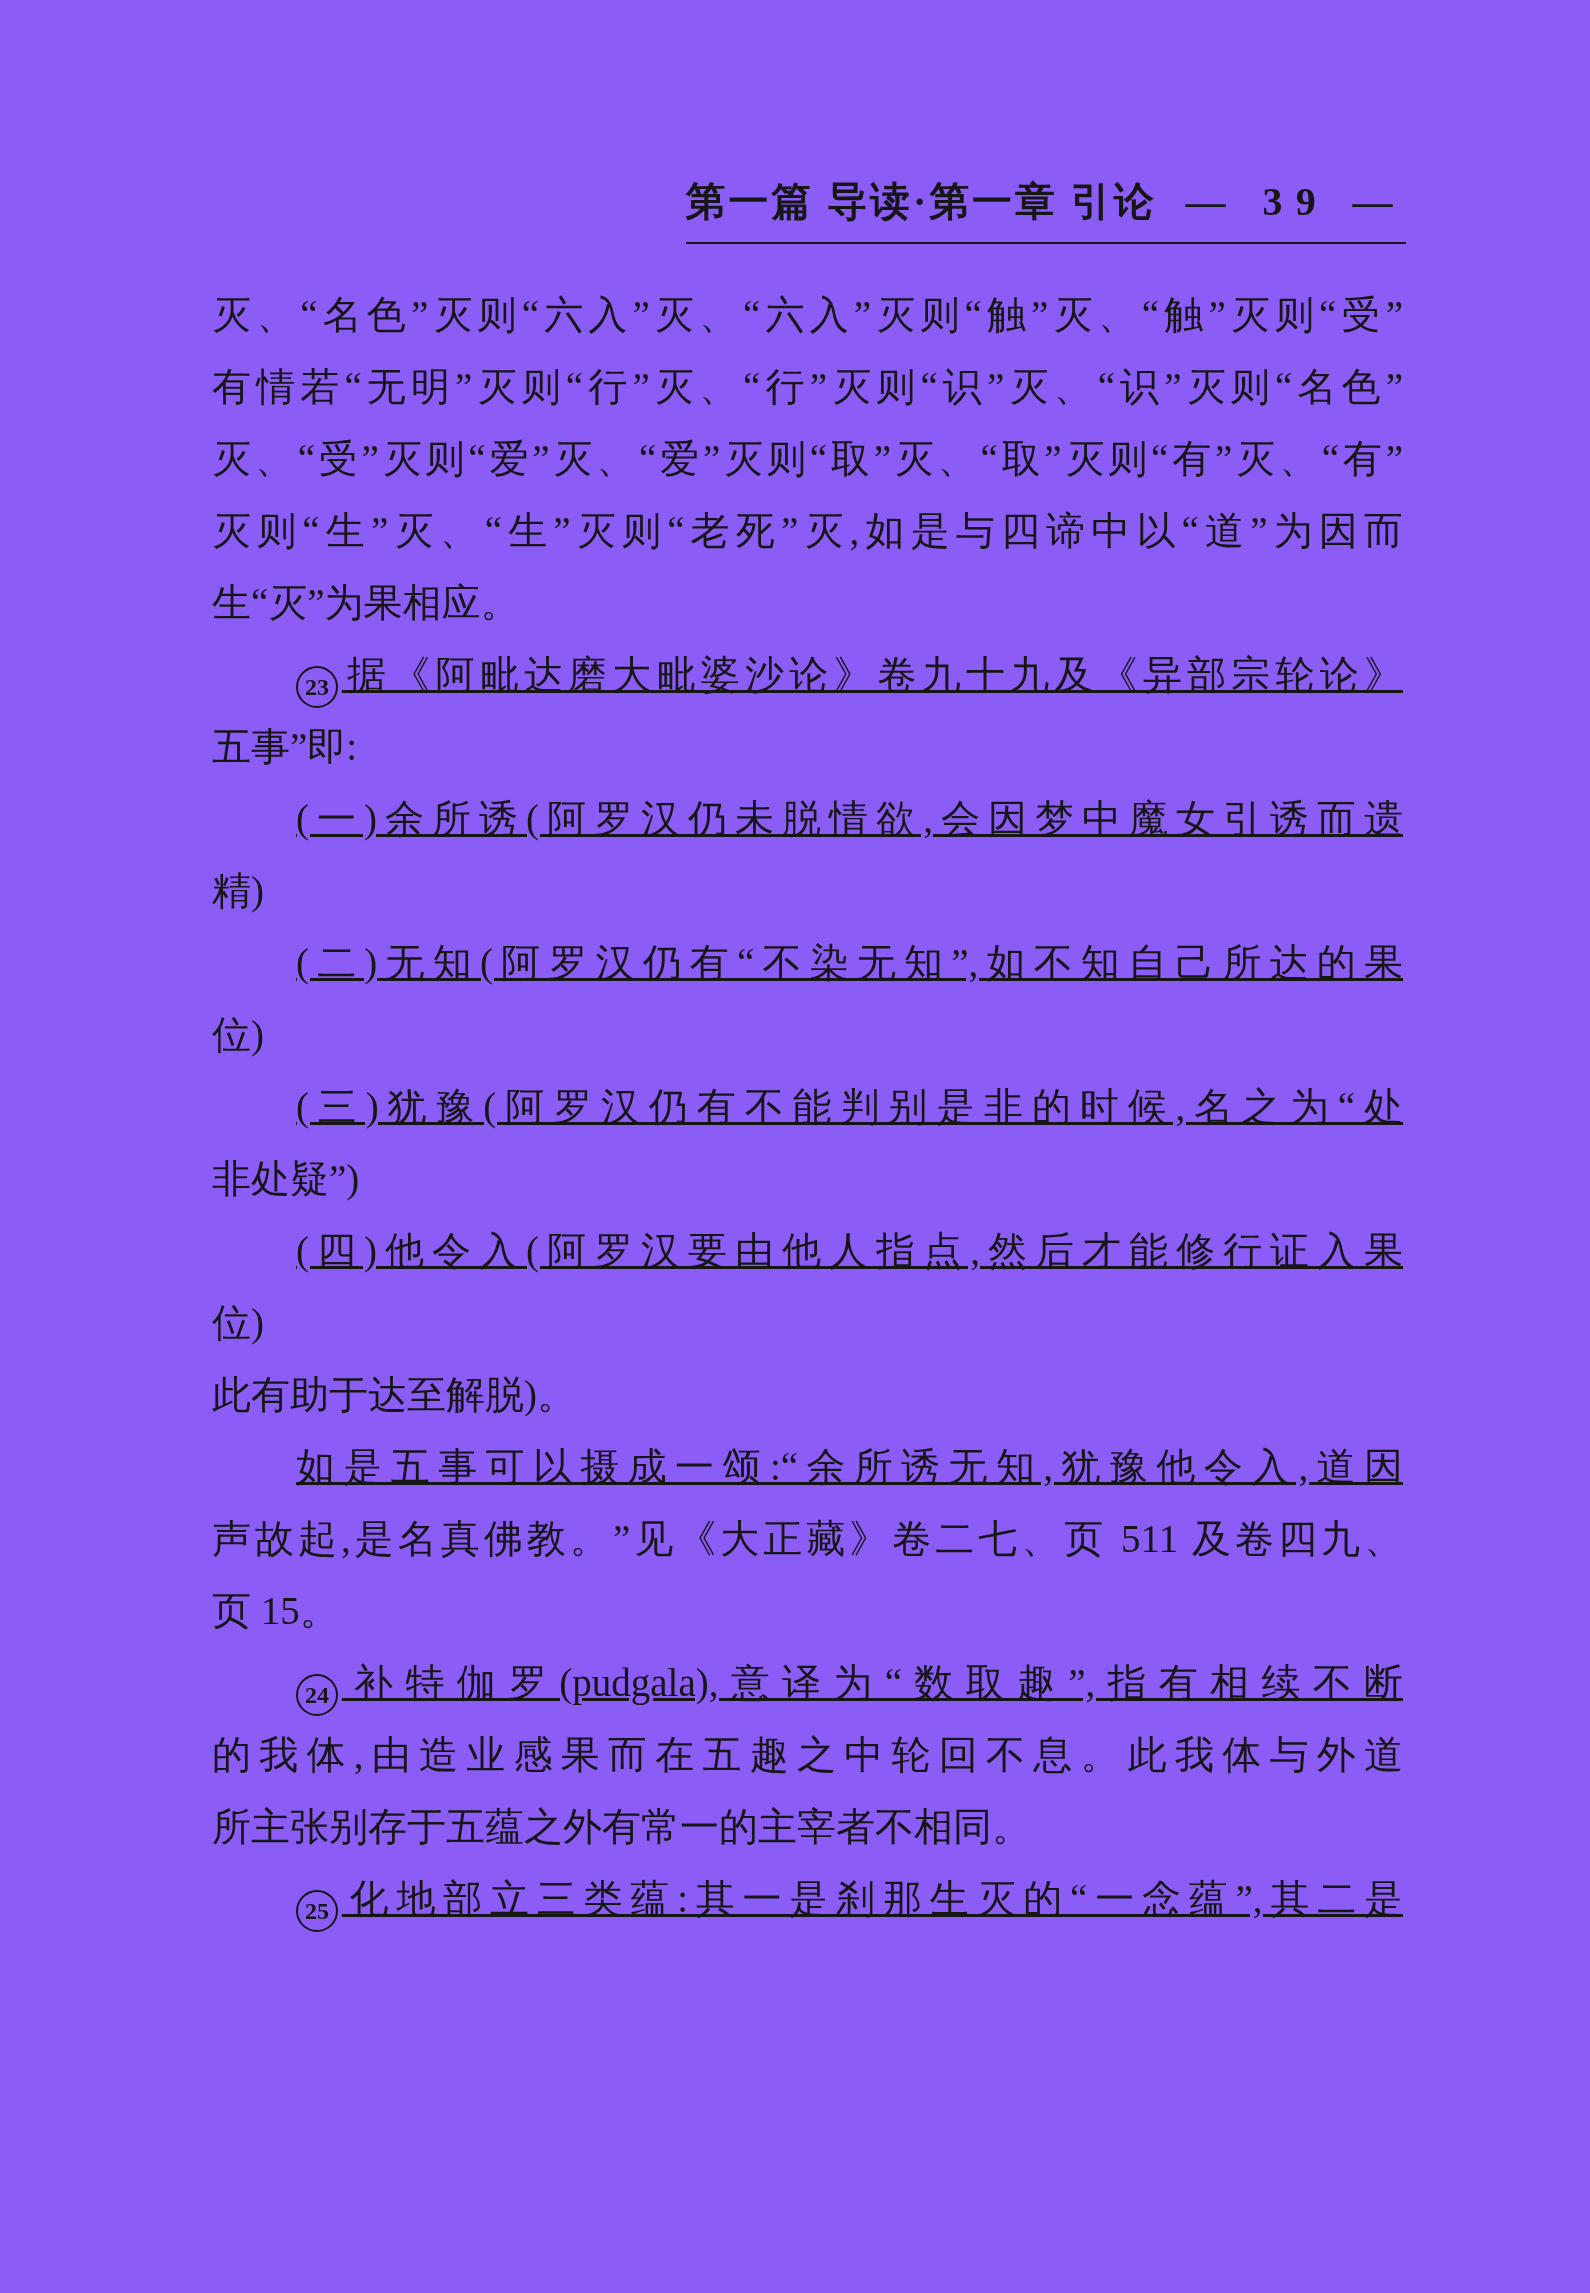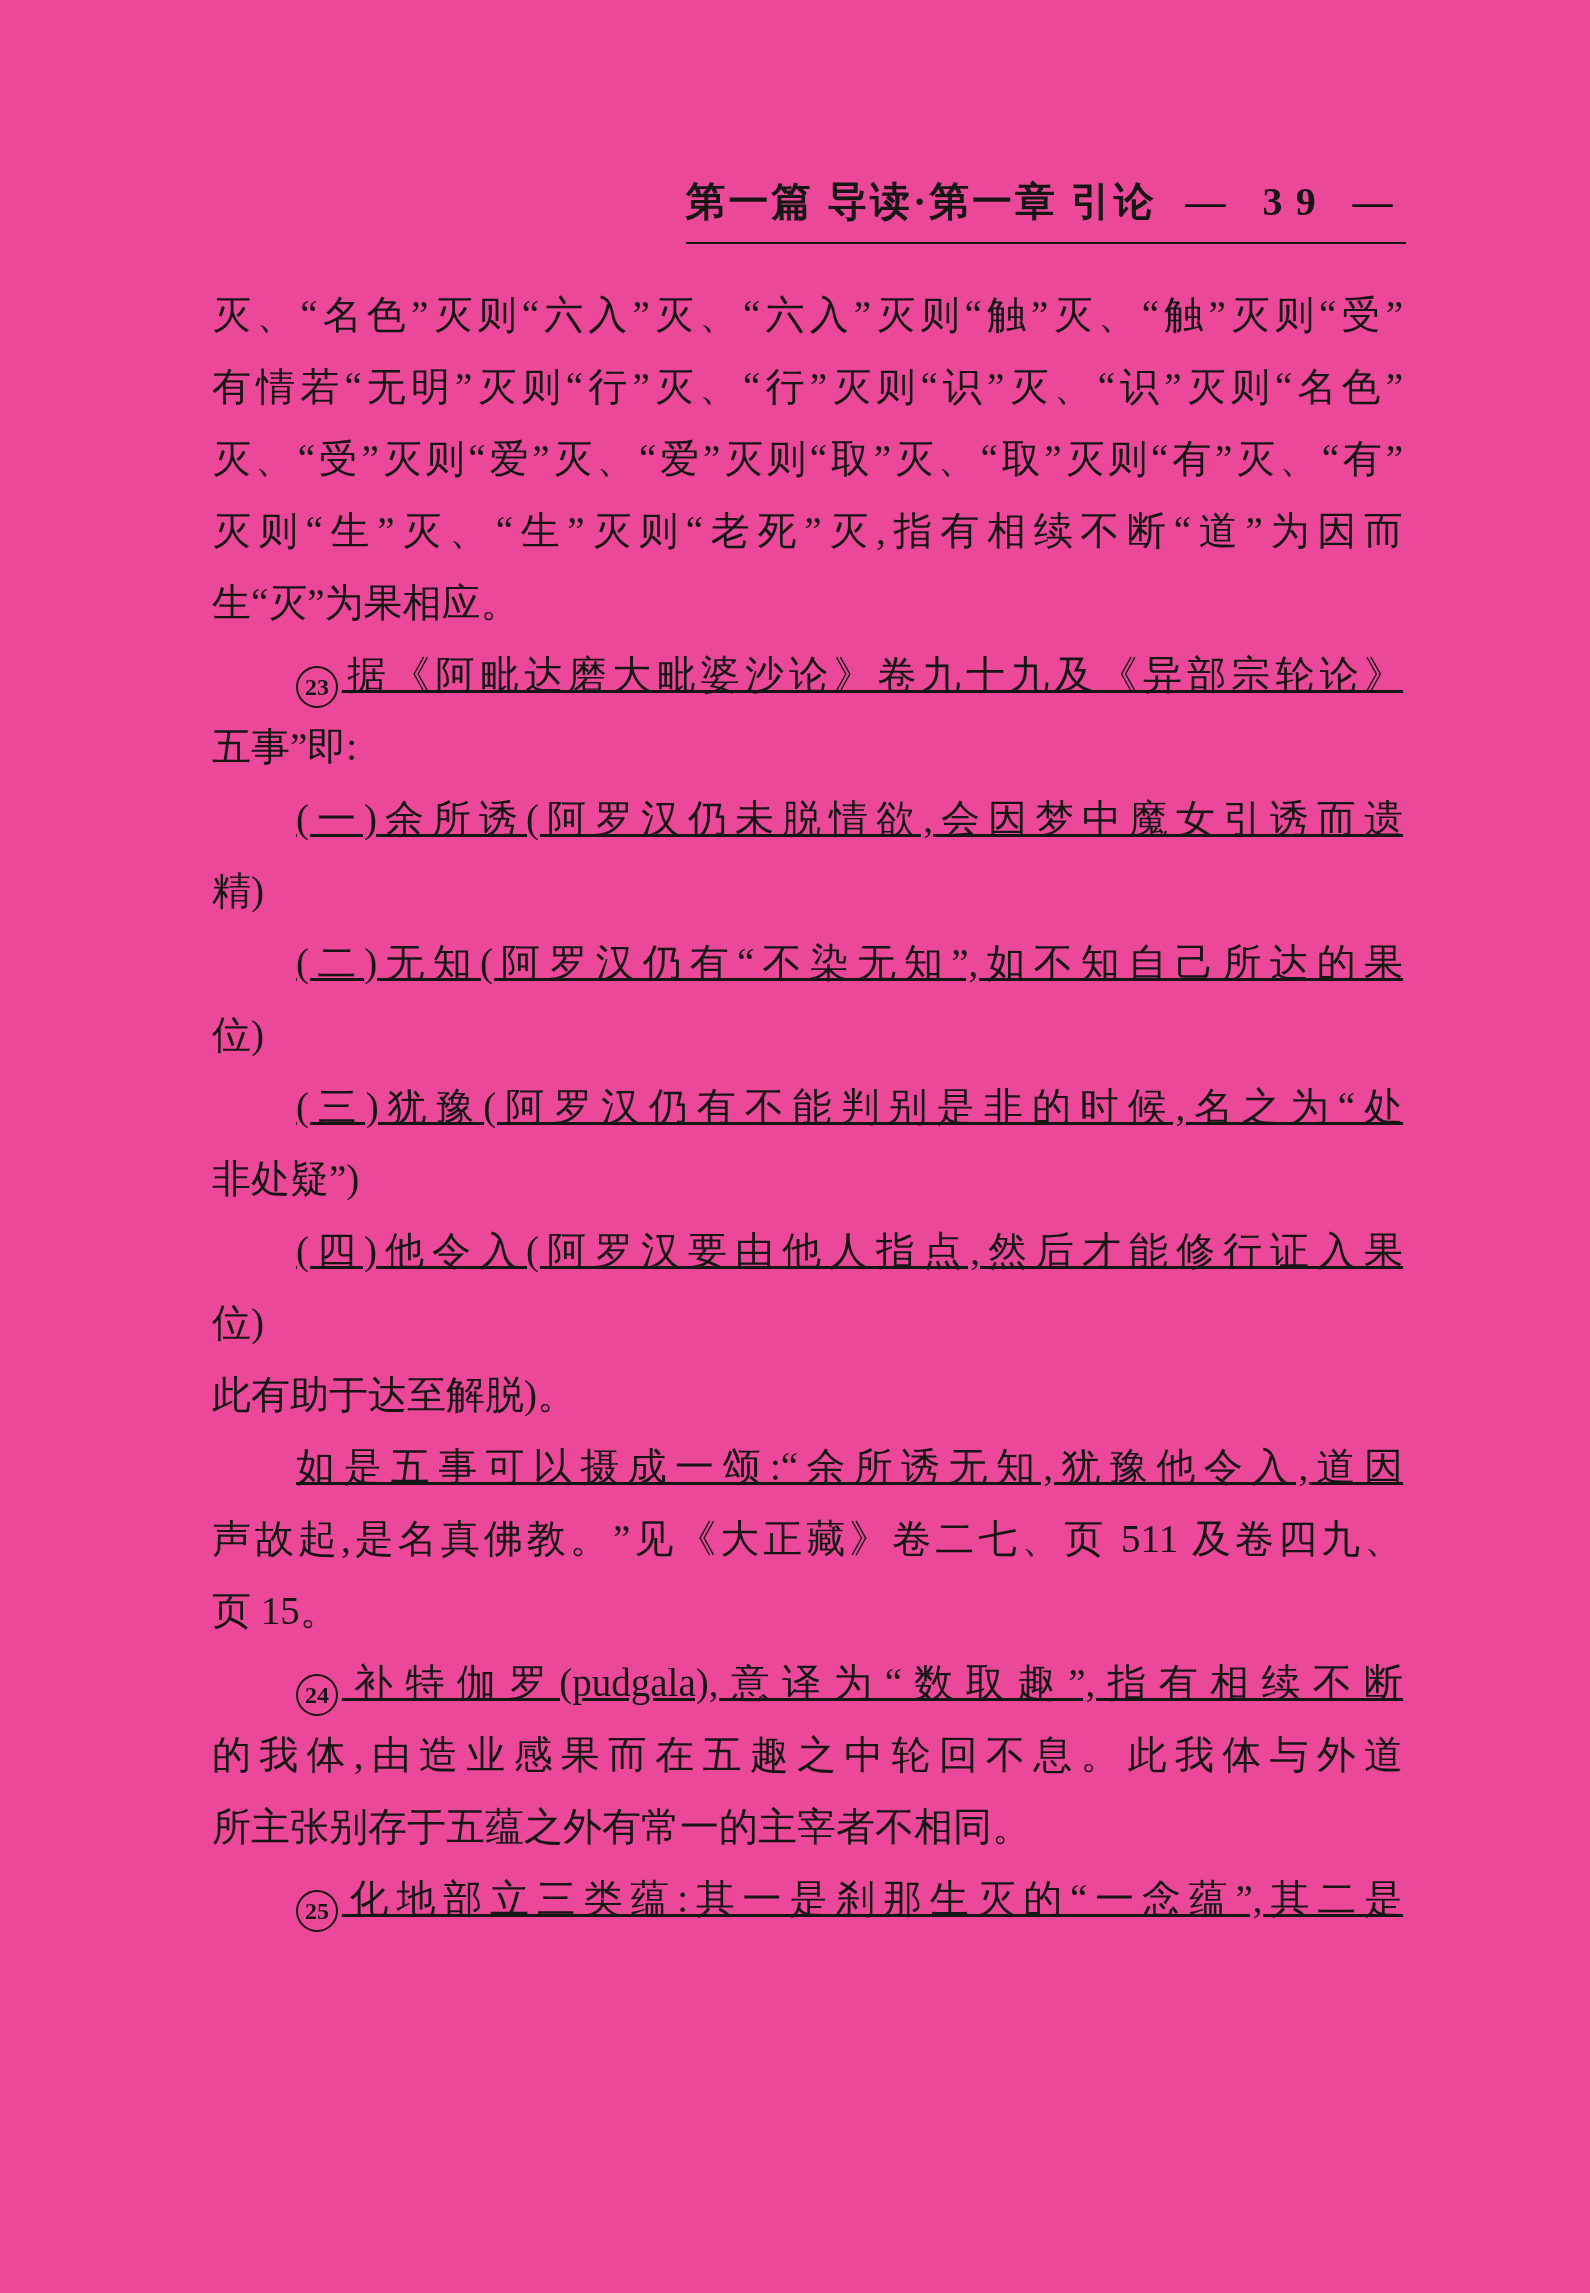--- a/index.html
+++ b/index.html
@@ -4,21 +4,21 @@
 <style>
   html, body {
     margin: 0;
     padding: 0;
     background: #e8e8e8;
   }
   .page {
     position: relative;
     width: 1591px;
     height: 2293px;
-    background: #ec4899;
+    background: #8b5cf6;
     margin: 0 auto;
     overflow: hidden;
     font-family: "Liberation Serif", "DejaVu Serif", serif;
     color: #161616;
   }
   .running-header {
     position: absolute;
     top: 174px;
     right: 185px;
     font-size: 40px;
@@ -78,21 +78,21 @@
 <div class="page">
 
   <div class="running-header">
     <span>第一篇 导读·第一章 引论</span><span class="page-marker">— 39 —</span>
   </div>
 
   <div class="body-text">
       <div class="line fill">灭、“名色”灭则“六入”灭、“六入”灭则“触”灭、“触”灭则“受”</div>
       <div class="line fill">有情若“无明”灭则“行”灭、“行”灭则“识”灭、“识”灭则“名色”</div>
       <div class="line fill">灭、“受”灭则“爱”灭、“爱”灭则“取”灭、“取”灭则“有”灭、“有”</div>
-      <div class="line fill">灭则“生”灭、“生”灭则“老死”灭,指有相续不断“道”为因而</div>
+      <div class="line fill">灭则“生”灭、“生”灭则“老死”灭,如是与四谛中以“道”为因而</div>
       <div class="line">生“灭”为果相应。</div>
       <div class="line fill indent"><span class="circled-num">23</span>据《阿毗达磨大毗婆沙论》卷九十九及《异部宗轮论》</div>
       <div class="line">五事”即:</div>
       <div class="line fill indent">(一)余所诱(阿罗汉仍未脱情欲,会因梦中魔女引诱而遗</div>
       <div class="line">精)</div>
       <div class="line fill indent">(二)无知(阿罗汉仍有“不染无知”,如不知自己所达的果</div>
       <div class="line">位)</div>
       <div class="line fill indent">(三)犹豫(阿罗汉仍有不能判别是非的时候,名之为“处</div>
       <div class="line">非处疑”)</div>
       <div class="line fill indent">(四)他令入(阿罗汉要由他人指点,然后才能修行证入果</div>

